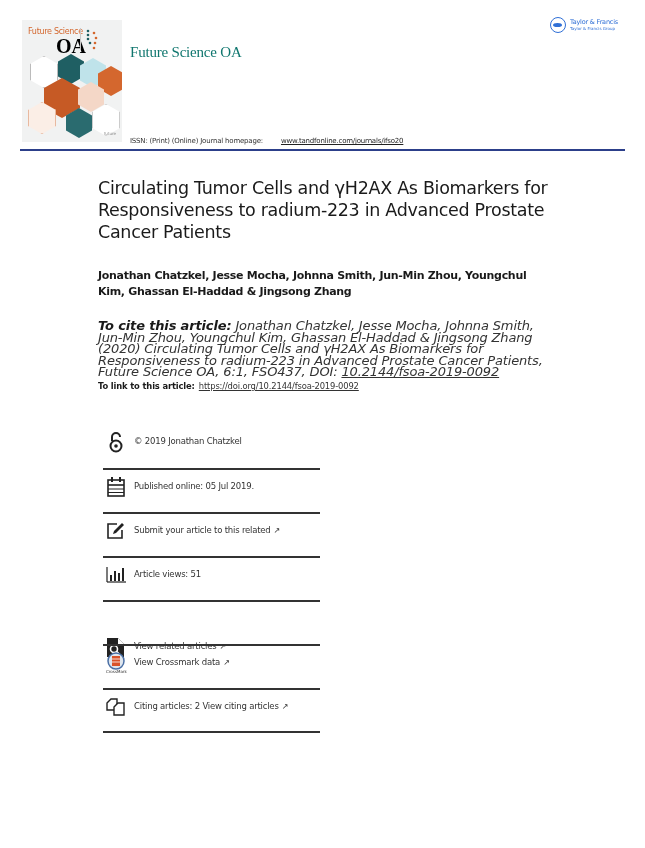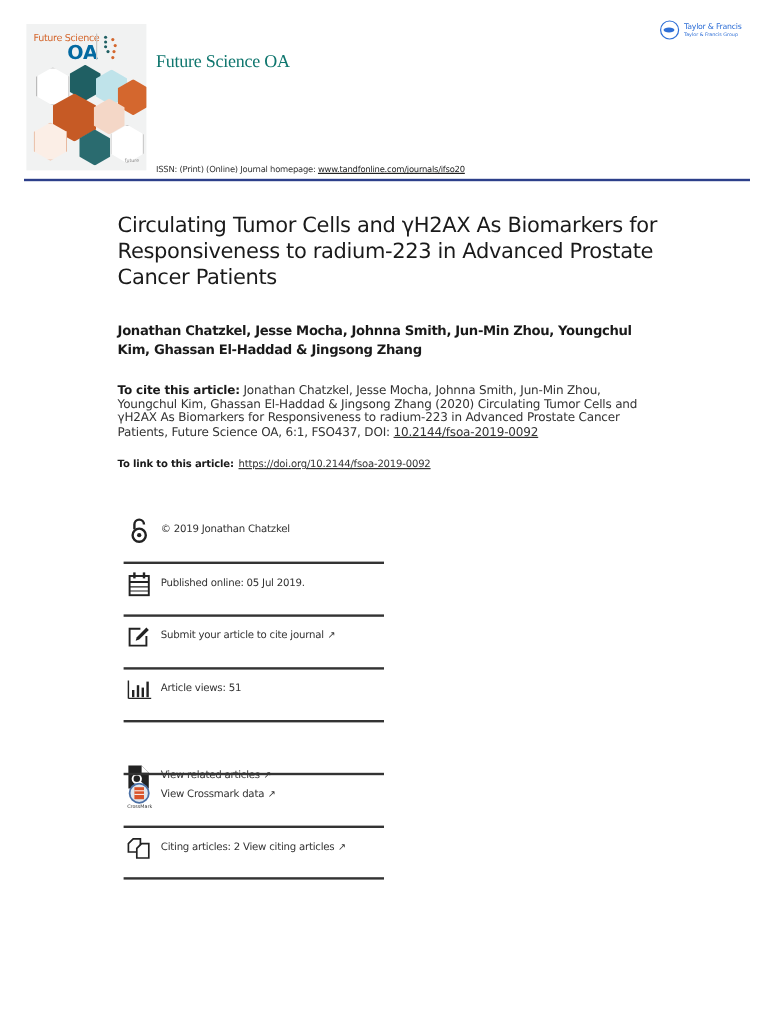--- a/index.html
+++ b/index.html
@@ -2,42 +2,42 @@
 <html><head>
   <meta charset="utf-8">
   <style>
     html, body { margin: 0; padding: 0; background: #ffffff; }
     body { width: 645px; height: 848px; position: relative; overflow: hidden; font-family: "DejaVu Sans", sans-serif; color: #222; }
     .abs { position: absolute; }
 
     
     .cover { left: 22px; top: 20px; width: 100px; height: 122px; background: #f1f2f2; overflow: hidden; }
     .cover .brand { position: absolute; left: 6px; top: 8px; font-size: 8px; color: #d4672e; line-height: 1; letter-spacing: -0.3px; }
-    .cover .oa { position: absolute; left: 34px; top: 16px; font-size: 16px; color: #0369a1; line-height: 1; font-weight: bold; }
+    .cover .oa { position: absolute; left: 34px; top: 16px; font-size: 20px; color: #000000; line-height: 1; font-weight: bold; font-family: Liberation Serif, serif; }
     .cover .sep { position: absolute; left: 58px; top: 8px; width: 1px; height: 22px; background: #c8c8c8; }
     .cover .dots { position: absolute; left: 63px; top: 9px; width: 14px; height: 22px; }
     .cover .tiny { position: absolute; right: 6px; bottom: 6px; font-size: 4px; color: #888; }
     .hex { position: absolute; width: 26px; height: 30px; clip-path: polygon(50% 0, 100% 25%, 100% 75%, 50% 100%, 0 75%, 0 25%); }
 
     .journal-title { left: 130px; top: 44px; font-size: 15px; color: #0f766e; font-family: Liberation Serif, serif; letter-spacing: -0.2px; }
     .tf-logo { left: 550px; top: 17px; width: 80px; height: 20px; }
     .tf-logo .circ { position: absolute; left: 0; top: 0; width: 16px; height: 16px; border: 1.5px solid #2f6fd6; border-radius: 50%; box-sizing: border-box; }
     .tf-logo .circ::after { content: ""; position: absolute; left: 2px; top: 5px; width: 9px; height: 4px; background: #2f6fd6; border-radius: 50%; }
     .tf-logo .t1 { position: absolute; left: 20px; top: 1px; font-size: 6.5px; color: #2f6fd6; letter-spacing: -0.2px; white-space: nowrap; }
     .tf-logo .t2 { position: absolute; left: 20px; top: 9px; font-size: 4px; color: #2f6fd6; white-space: nowrap; }
 
     .issn { left: 130px; top: 137px; font-size: 7px; color: #333; white-space: nowrap; letter-spacing: -0.2px; }
-    .issn a { color: #222; text-decoration: underline; }
+    .issn a { color: #222; text-decoration: underline; margin-left: 16px; }
     .header-rule { left: 20px; top: 149px; width: 605px; height: 2px; background: #2c3f8a; }
 
     
     .article-title { left: 98px; top: 177px; width: 450px; font-size: 17.5px; line-height: 22px; color: #1a1a1a; letter-spacing: -0.3px; }
     .authors { left: 98px; top: 268px; width: 450px; font-size: 11px; line-height: 16px; color: #1a1a1a; letter-spacing: -0.3px; font-weight: bold; }
 
-    .cite { left: 98px; top: 320px; width: 450px; font-size: 10px; line-height: 11.5px; color: #333; letter-spacing: -0.15px; }
+    .cite { left: 98px; top: 320px; width: 450px; font-size: 13px; line-height: 11.5px; color: #333; letter-spacing: -0.15px; font-style: italic; }
     .cite b { color: #1a1a1a; }
     .cite a { color: #333; text-decoration: underline; }
     .link-line { left: 98px; top: 381px; width: 450px; font-size: 8.4px; color: #333; letter-spacing: -0.15px; }
     .link-line b { color: #1a1a1a; }
     .link-line a { color: #333; text-decoration: underline; margin-left: 4px; }
 
     
     .info-item { left: 103px; width: 217px; height: 44px; }
     .info-item .icon { position: absolute; left: 2px; top: 0; width: 22px; height: 22px; }
     .info-item .label { position: absolute; left: 31px; top: 5px; font-size: 8.5px; color: #333; white-space: nowrap; letter-spacing: -0.2px; }
@@ -121,21 +121,21 @@
   </svg>
   <span class="label">Published online: 05 Jul 2019.</span>
 </div>
 <div class="abs divider" style="top:512px;"></div>
 
 <div class="abs info-item" style="top:520px;">
   <svg class="icon" viewBox="0 0 22 22">
     <path d="M12 4 H3 V18 H17 V10" fill="none" stroke="#222" stroke-width="1.6"></path>
     <path d="M8 14 L9 11 L17 3 L19 5 L11 13 Z" fill="#222"></path>
   </svg>
-  <span class="label"><span>Submit your article to cite journal</span><span class="ext">↗</span></span>
+  <span class="label"><span>Submit your article to this related</span><span class="ext">↗</span></span>
 </div>
 <div class="abs divider" style="top:556px;"></div>
 
 <div class="abs info-item" style="top:564px;">
   <svg class="icon" viewBox="0 0 22 22">
     <line x1="2" y1="3" x2="2" y2="18" stroke="#222" stroke-width="1.2"></line>
     <line x1="2" y1="18" x2="21" y2="18" stroke="#222" stroke-width="1.2"></line>
     <rect x="5" y="11" width="2" height="6" fill="#222"></rect>
     <rect x="9" y="7" width="2" height="10" fill="#222"></rect>
     <rect x="13" y="9" width="2" height="8" fill="#222"></rect>

